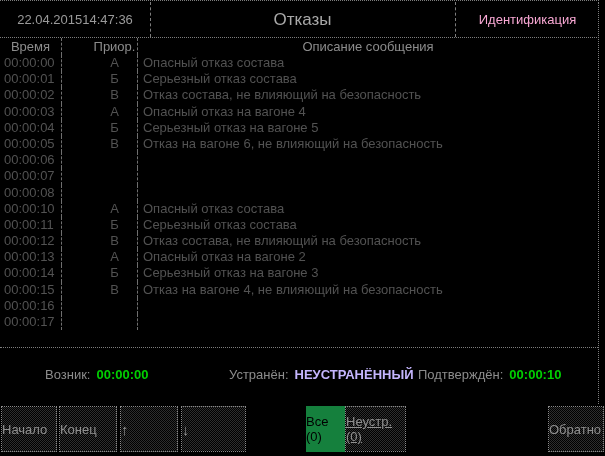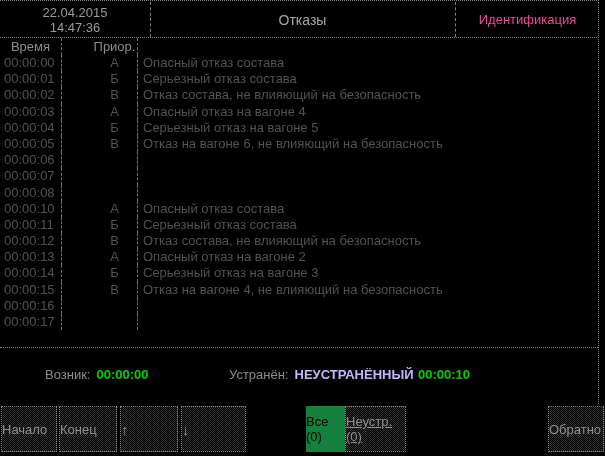--- a/index.html
+++ b/index.html
@@ -10,33 +10,33 @@
   }
   
   .frame-top{position:absolute;left:0;top:2;width:599px;height:0;border-top:1px dotted #7d7d7d;}
   .frame-right{position:absolute;left:598px;top:2px;width:0;height:402px;border-left:1px dotted #7d7d7d;}
 
   
   .topbar{position:absolute;left:0;top:2px;width:599px;height:35px;border-bottom:1px dotted #7d7d7d;}
   .datetime-box{
     position:absolute;left:0;top:0;width:150px;height:35px;
     border-right:1px dashed #7d7d7d;
-    display:flex;flex-direction:column;justify-content:center;align-items:center;
+    display:flex;flex-direction:row;justify-content:center;align-items:center;
     color:#9a9a9a;font-size:13px;line-height:15px;
   }
   .page-title{
     position:absolute;left:150px;top:0;width:305px;height:35px;
     display:flex;justify-content:center;align-items:center;
-    color:#a8a8a8;font-size:14px;
+    color:#a8a8a8;font-size:17px;
   }
   .ident-button{
     position:absolute;left:455px;top:0;width:143px;height:35px;
     border-left:1px dashed #7d7d7d;
     display:flex;justify-content:center;align-items:center;
-    color:#ec4899;font-size:13px;cursor:pointer;
+    color:#f9a8d4;font-size:13px;cursor:pointer;
   }
 
   
   .table{position:absolute;left:0;top:38px;width:598px;height:309px;border-bottom:1px dotted #7d7d7d;}
   .thead{display:flex;height:17px;color:#8c8c8c;font-size:13px;}
   .thead .c-time,.thead .c-prio,.thead .c-desc{display:flex;align-items:center;justify-content:center;}
   .c-time{width:62px;box-sizing:border-box;border-right:1px dashed #6f6f6f;flex:none;}
   .c-prio{width:46px;box-sizing:border-box;border-right:1px dashed #6f6f6f;flex:none;margin-left:30px;}
   .c-desc{flex:1;}
   .tbody{position:absolute;left:0;top:17px;width:598px;height:292px;}
@@ -87,20 +87,21 @@
       <div>14:47:36</div>
     </div>
     <div class="page-title">Отказы</div>
     <div class="ident-button">Идентификация</div>
   </div>
 
   <div class="table">
     <div class="thead">
       <div class="c-time">Время</div>
       <div class="c-prio">Приор.</div>
+      <div class="c-desc">Описание сообщения</div>
     </div>
     <div class="tbody" id="table-body">
         <div class="trow">
           <div class="c-time">00:00:00</div>
           <div class="c-prio">А</div>
           <div class="c-desc">Опасный отказ состава</div>
         </div>
         <div class="trow">
           <div class="c-time">00:00:01</div>
           <div class="c-prio">Б</div>
@@ -187,20 +188,21 @@
   <div class="statusbar">
     <div class="status-group sg-occurred">
       <span class="status-label">Возник:</span>
       <span class="val-green" id="occurred-value" style="color: rgb(0, 207, 0);">00:00:00</span>
     </div>
     <div class="status-group sg-resolved">
       <span class="status-label">Устранён:</span>
       <span class="val-red" id="resolved-value" style="color: #c4b5fd;">НЕУСТРАНЁННЫЙ</span>
     </div>
     <div class="status-group sg-confirmed">
+      <span class="status-label">Подтверждён:</span>
       <span class="val-green" id="confirmed-value" style="color: rgb(0, 207, 0);">00:00:10</span>
     </div>
   </div>
 
   <div>
     <div class="btn btn-start">
       <span>Начало</span>
     </div>
     <div class="btn btn-end">
       <span>Конец</span>

